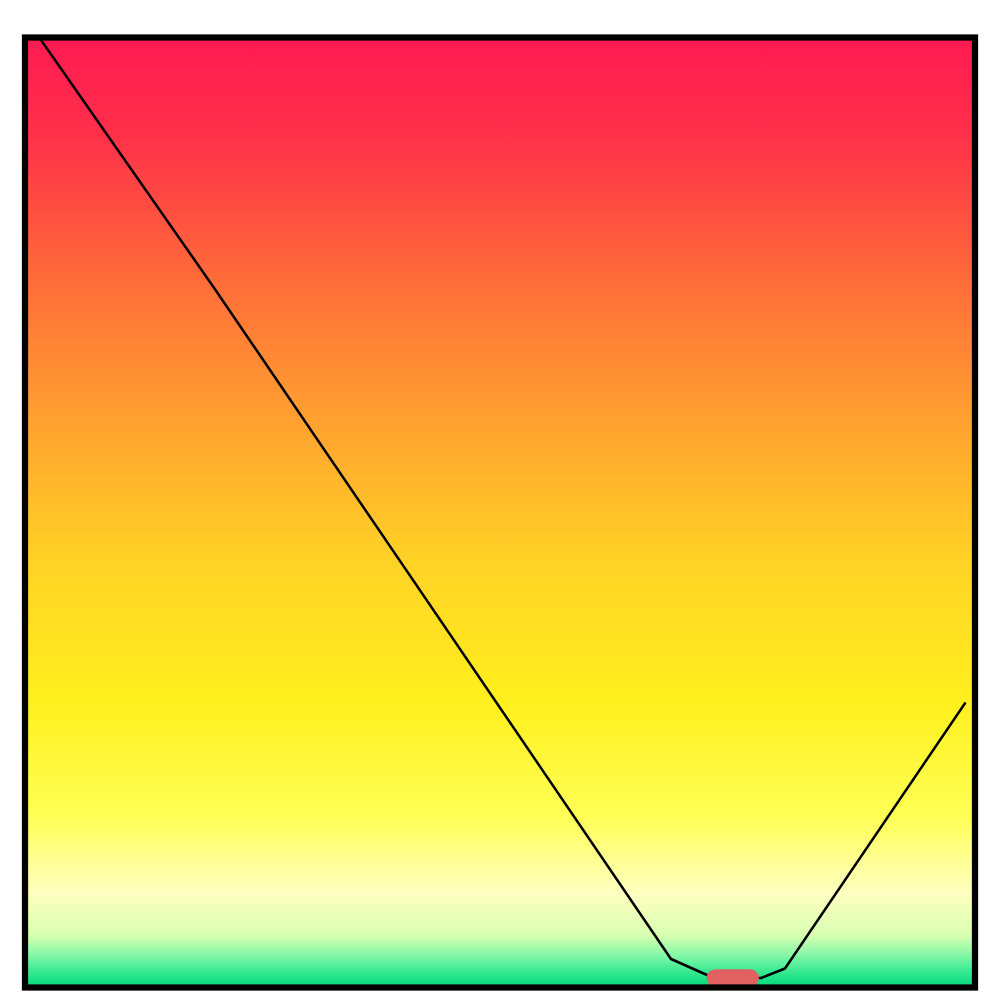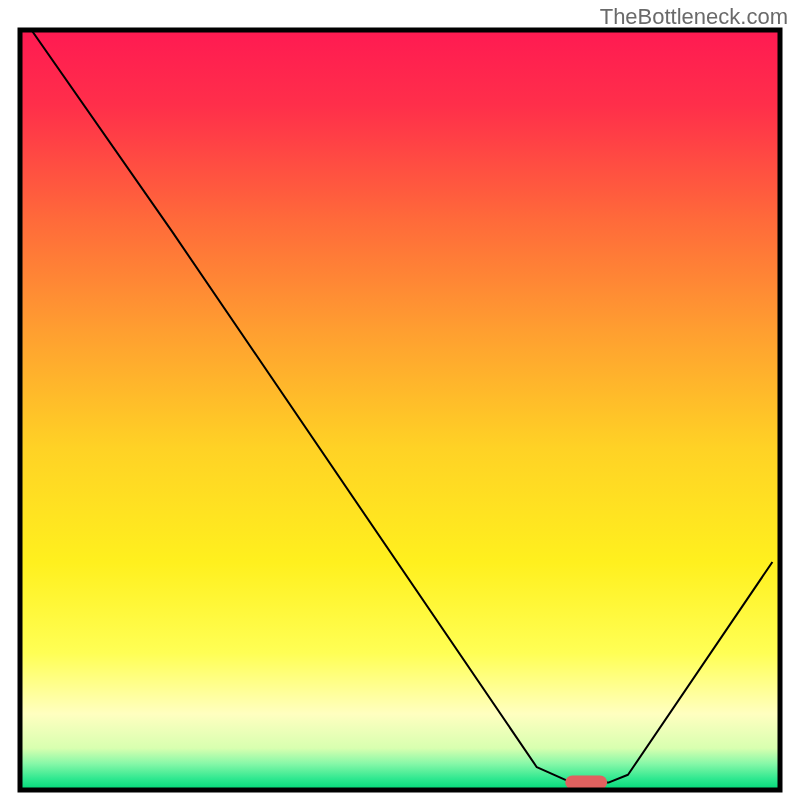--- a/index.html
+++ b/index.html
@@ -23,21 +23,20 @@
     letter-spacing: 0px;
   }
   svg {
     display: block;
   }
 </style>
 </head>
 <body>
 
 <div class="chart-container">
-  <div class="watermark">TheBottleneck.com</div>
   <svg id="chart-svg" width="800" height="800" viewBox="0 0 800 800">
     <defs>
       <linearGradient id="bg-grad" x1="0" y1="0" x2="0" y2="1">
           <stop offset="0%" stop-color="#ff1a52"></stop>
           <stop offset="10%" stop-color="#ff2f4a"></stop>
           <stop offset="25%" stop-color="#ff6a3a"></stop>
           <stop offset="40%" stop-color="#ffa030"></stop>
           <stop offset="55.00000000000001%" stop-color="#ffd225"></stop>
           <stop offset="70%" stop-color="#fff01e"></stop>
           <stop offset="82%" stop-color="#ffff55"></stop>

